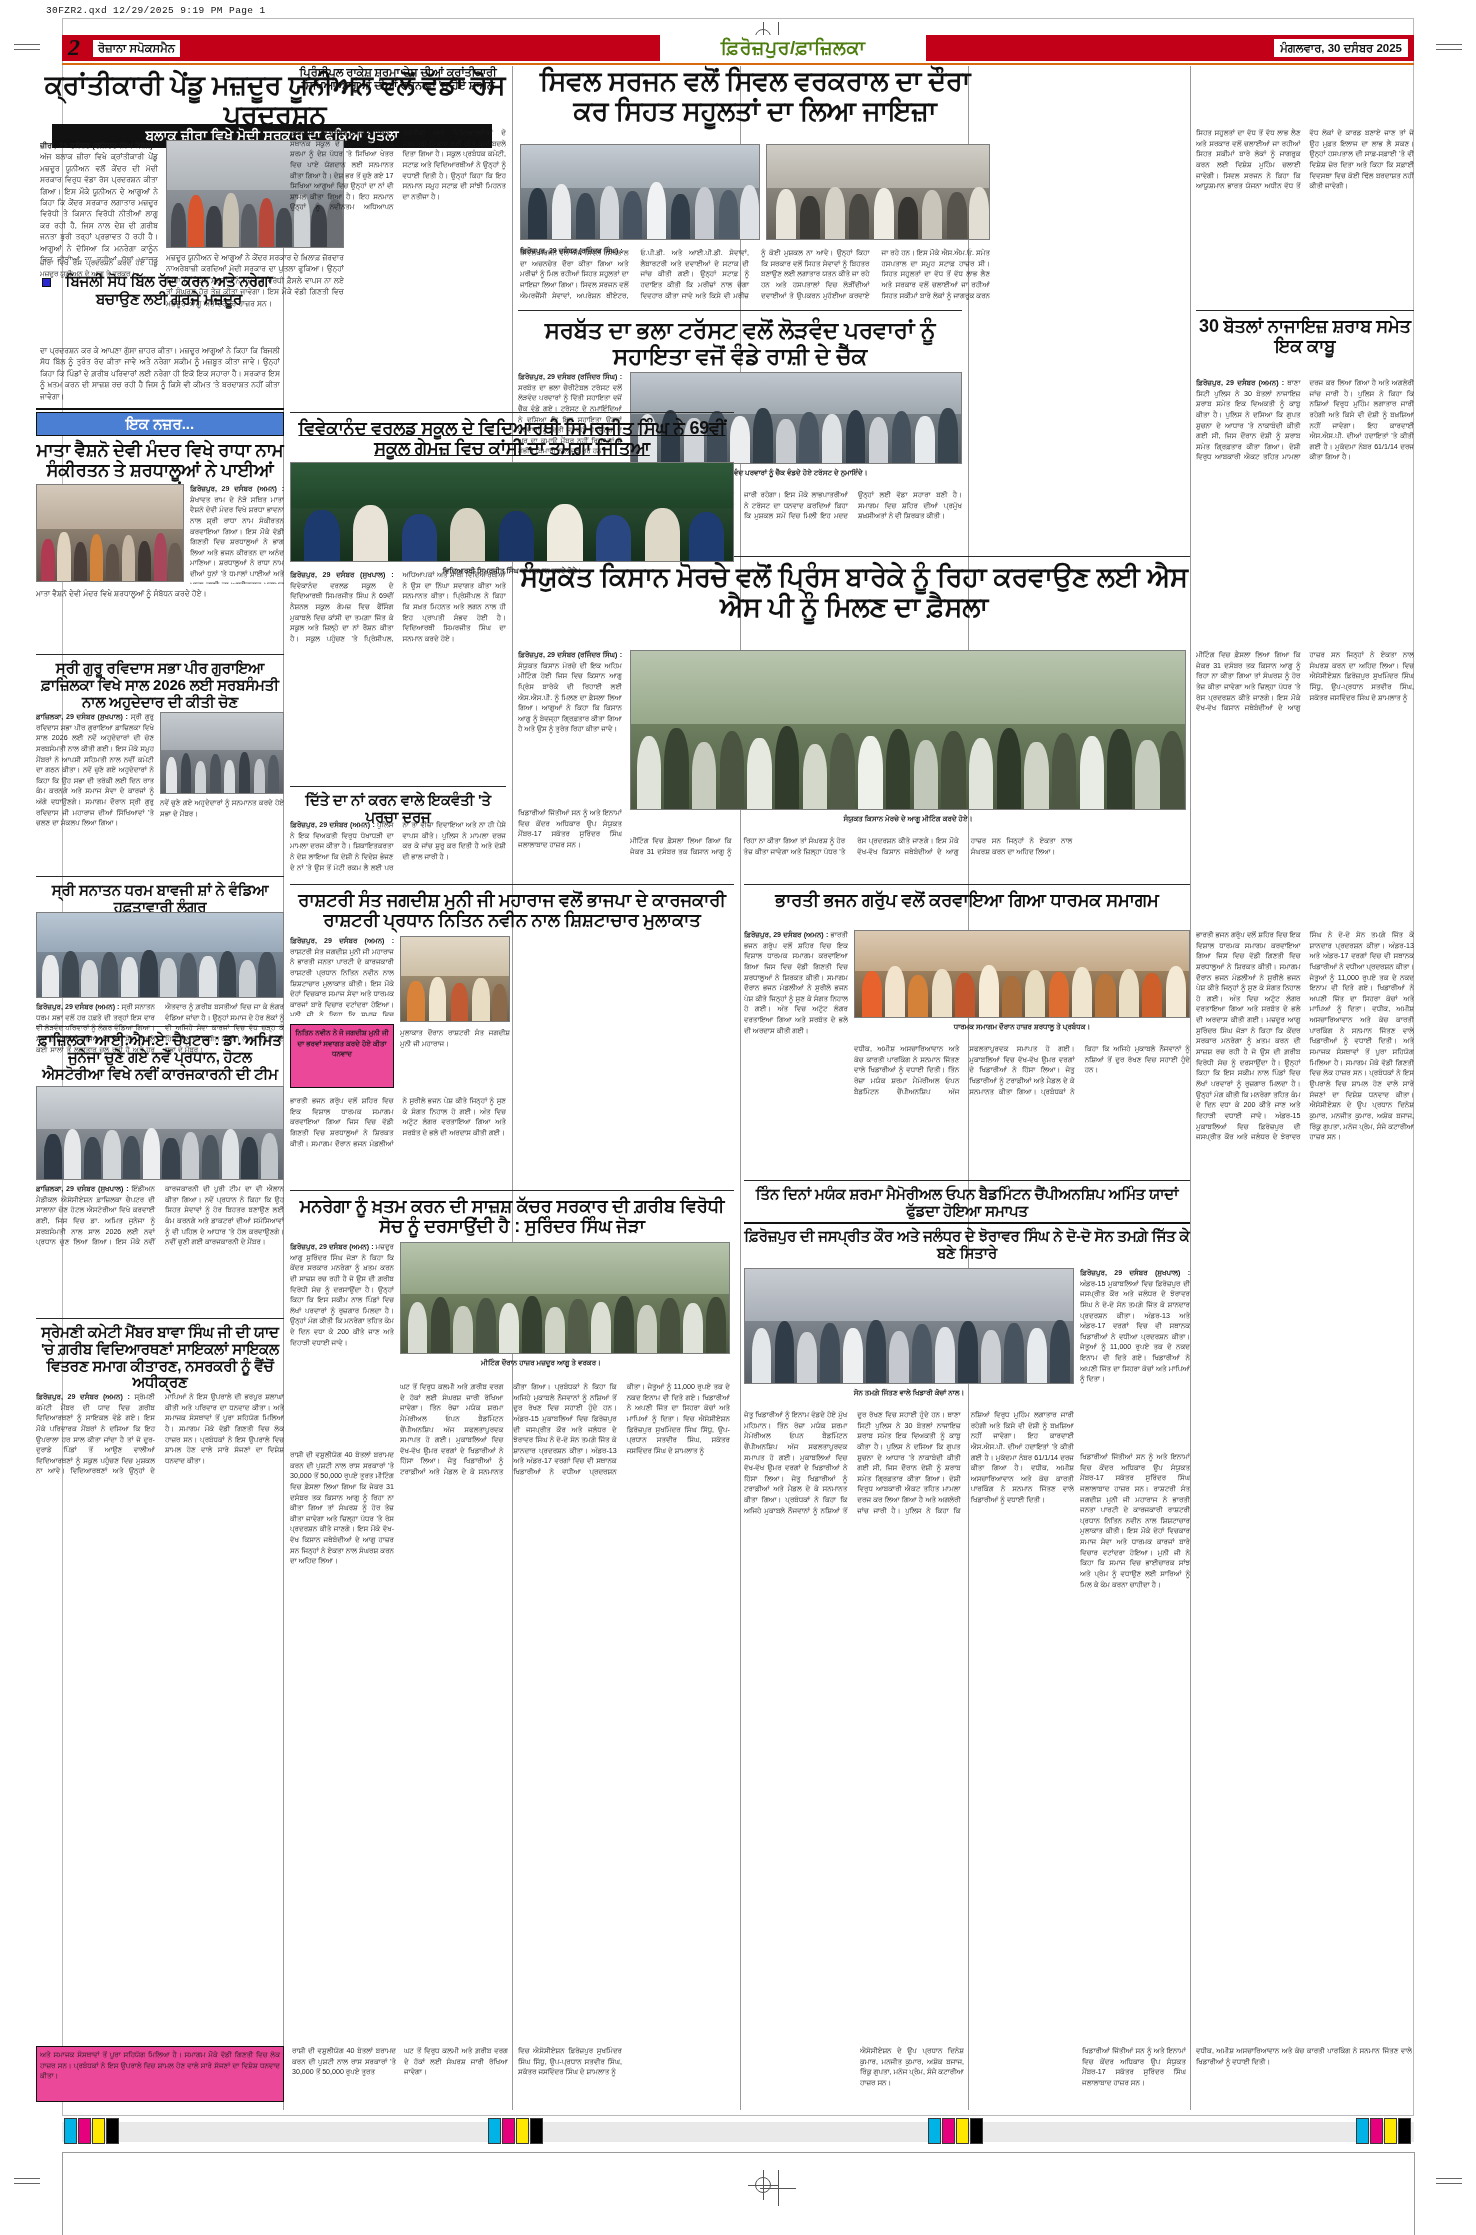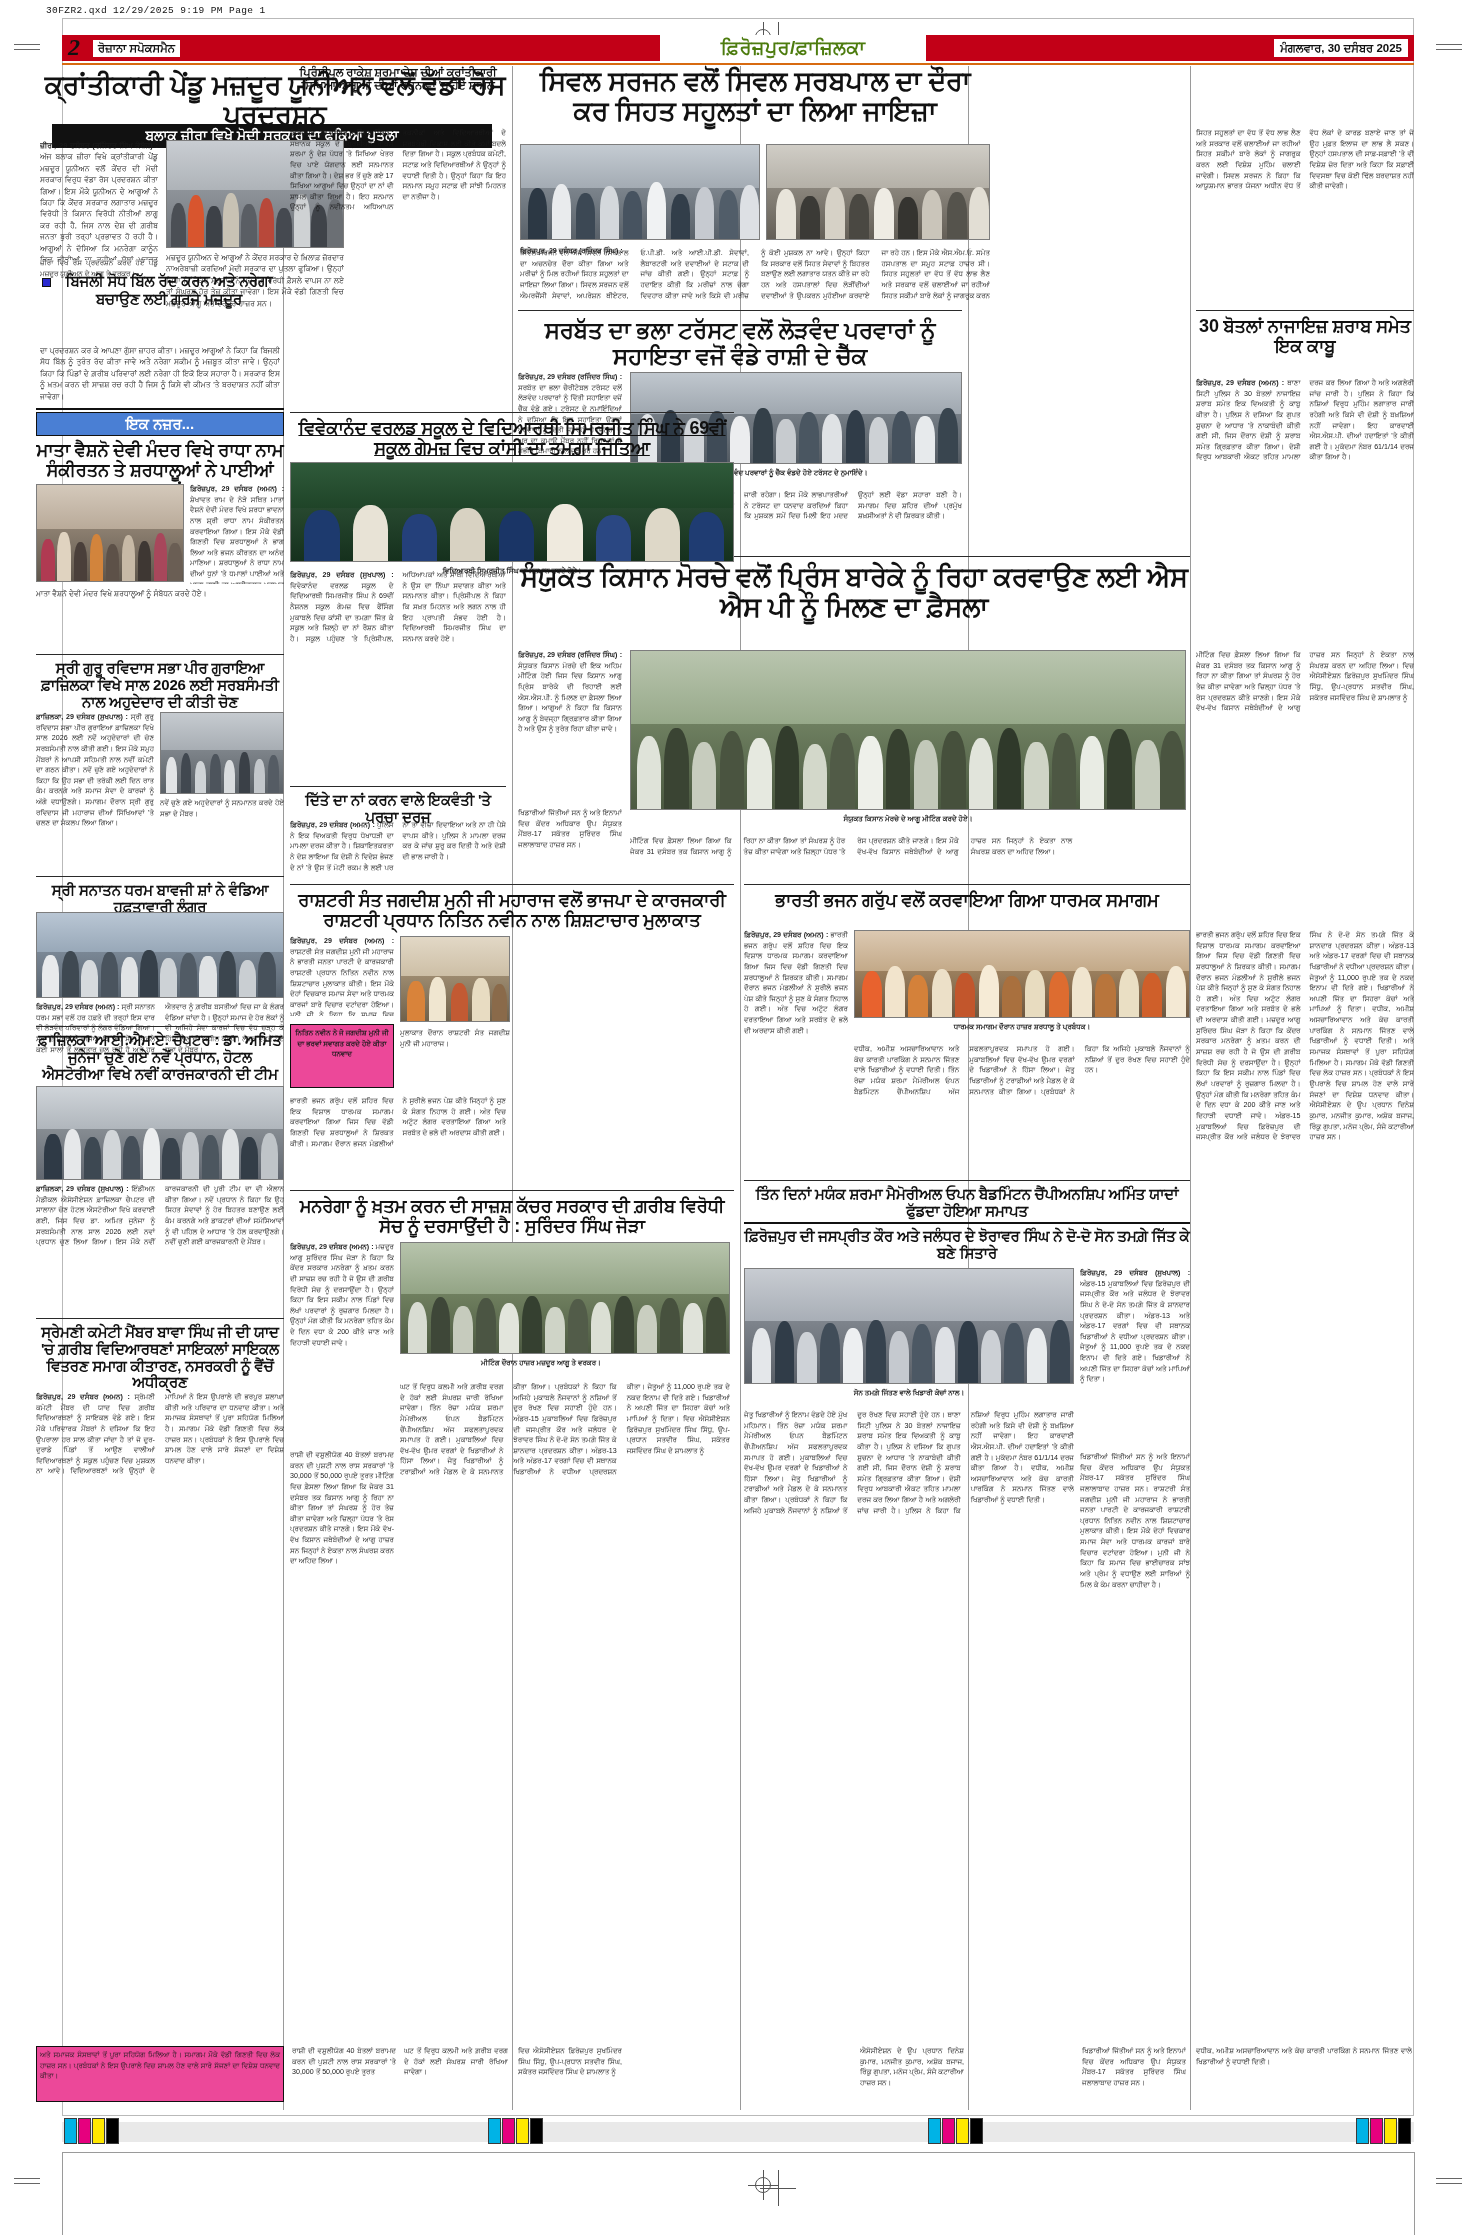--- a/index.html
+++ b/index.html
@@ -359,21 +359,21 @@
     <span>ਘਟ ਤੋਂ ਵਿਰੁਧ ਕਲਮੀ ਅਤੇ ਗ਼ਰੀਬ ਵਰਗ ਦੇ ਹੱਕਾਂ ਲਈ ਸੰਘਰਸ਼ ਜਾਰੀ ਰੱਖਿਆ ਜਾਵੇਗਾ।</span>
     <span>ਤਿੰਨ ਰੋਜ਼ਾ ਮਯੰਕ ਸ਼ਰਮਾ ਮੈਮੋਰੀਅਲ ਓਪਨ ਬੈਡਮਿੰਟਨ ਚੈਂਪੀਅਨਸ਼ਿਪ ਅੱਜ ਸਫਲਤਾਪੂਰਵਕ ਸਮਾਪਤ ਹੋ ਗਈ। ਮੁਕਾਬਲਿਆਂ ਵਿਚ ਵੱਖ-ਵੱਖ ਉਮਰ ਵਰਗਾਂ ਦੇ ਖਿਡਾਰੀਆਂ ਨੇ ਹਿੱਸਾ ਲਿਆ। ਜੇਤੂ ਖਿਡਾਰੀਆਂ ਨੂੰ ਟਰਾਫ਼ੀਆਂ ਅਤੇ ਮੈਡਲ ਦੇ ਕੇ ਸਨਮਾਨਤ ਕੀਤਾ ਗਿਆ। ਪ੍ਰਬੰਧਕਾਂ ਨੇ ਕਿਹਾ ਕਿ ਅਜਿਹੇ ਮੁਕਾਬਲੇ ਨੌਜਵਾਨਾਂ ਨੂੰ ਨਸ਼ਿਆਂ ਤੋਂ ਦੂਰ ਰੱਖਣ ਵਿਚ ਸਹਾਈ ਹੁੰਦੇ ਹਨ।</span>
     <span>ਅੰਡਰ-15 ਮੁਕਾਬਲਿਆਂ ਵਿਚ ਫ਼ਿਰੋਜ਼ਪੁਰ ਦੀ ਜਸਪ੍ਰੀਤ ਕੌਰ ਅਤੇ ਜਲੰਧਰ ਦੇ ਝੋਰਾਵਰ ਸਿੰਘ ਨੇ ਦੋ-ਦੋ ਸੋਨ ਤਮਗ਼ੇ ਜਿੱਤ ਕੇ ਸ਼ਾਨਦਾਰ ਪ੍ਰਦਰਸ਼ਨ ਕੀਤਾ। ਅੰਡਰ-13 ਅਤੇ ਅੰਡਰ-17 ਵਰਗਾਂ ਵਿਚ ਵੀ ਸਥਾਨਕ ਖਿਡਾਰੀਆਂ ਨੇ ਵਧੀਆ ਪ੍ਰਦਰਸ਼ਨ ਕੀਤਾ। ਜੇਤੂਆਂ ਨੂੰ 11,000 ਰੁਪਏ ਤਕ ਦੇ ਨਕਦ ਇਨਾਮ ਵੀ ਦਿਤੇ ਗਏ। ਖਿਡਾਰੀਆਂ ਨੇ ਅਪਣੀ ਜਿੱਤ ਦਾ ਸਿਹਰਾ ਕੋਚਾਂ ਅਤੇ ਮਾਪਿਆਂ ਨੂੰ ਦਿਤਾ।</span>
     <span>ਵਿਚ ਐਸੋਸੀਏਸ਼ਨ ਫ਼ਿਰੋਜ਼ਪੁਰ ਸੁਖਮਿੰਦਰ ਸਿੰਘ ਸਿੱਧੂ, ਉਪ-ਪ੍ਰਧਾਨ ਸਤਵੀਰ ਸਿੰਘ, ਸਕੱਤਰ ਜਸਵਿੰਦਰ ਸਿੰਘ ਦੇ ਸ਼ਾਮਲਾਤ ਨੂੰ</span>
   </div>
   <div class="body t7" style="left:290px;top:1450px;width:104px;height:640px;">
     <span>ਰਾਸ਼ੀ ਦੀ ਵਸੂਲੀਯੋਗ 40 ਬੋਤਲਾਂ ਬਰਾਮਦ ਕਰਨ ਦੀ ਪੁਸ਼ਟੀ ਨਾਲ ਰਾਸ ਸਰਕਾਰਾਂ 'ਤੇ 30,000 ਤੋਂ 50,000 ਰੁਪਏ ਤੁਰਤ</span>
     <span>ਮੀਟਿੰਗ ਵਿਚ ਫ਼ੈਸਲਾ ਲਿਆ ਗਿਆ ਕਿ ਜੇਕਰ 31 ਦਸੰਬਰ ਤਕ ਕਿਸਾਨ ਆਗੂ ਨੂੰ ਰਿਹਾ ਨਾ ਕੀਤਾ ਗਿਆ ਤਾਂ ਸੰਘਰਸ਼ ਨੂੰ ਹੋਰ ਤੇਜ਼ ਕੀਤਾ ਜਾਵੇਗਾ ਅਤੇ ਜ਼ਿਲ੍ਹਾ ਪੱਧਰ 'ਤੇ ਰੋਸ ਪ੍ਰਦਰਸ਼ਨ ਕੀਤੇ ਜਾਣਗੇ। ਇਸ ਮੌਕੇ ਵੱਖ-ਵੱਖ ਕਿਸਾਨ ਜਥੇਬੰਦੀਆਂ ਦੇ ਆਗੂ ਹਾਜ਼ਰ ਸਨ ਜਿਨ੍ਹਾਂ ਨੇ ਏਕਤਾ ਨਾਲ ਸੰਘਰਸ਼ ਕਰਨ ਦਾ ਅਹਿਦ ਲਿਆ।</span>
   </div>
 
-  <div class="hl hl-xl" style="left:520px;top:66px;width:470px;text-align:center;">ਸਿਵਲ ਸਰਜਨ ਵਲੋਂ ਸਿਵਲ ਸਰਬਪਾਲ ਦਾ ਦੌਰਾ ਕਰ ਸਿਹਤ ਸਹੂਲਤਾਂ ਦਾ ਲਿਆ ਜਾਇਜ਼ਾ</div>
+  <div class="hl hl-xl" style="left:520px;top:66px;width:470px;text-align:center;">ਸਿਵਲ ਸਰਜਨ ਵਲੋਂ ਸਿਵਲ ਵਰਕਰਾਲ ਦਾ ਦੌਰਾ ਕਰ ਸਿਹਤ ਸਹੂਲਤਾਂ ਦਾ ਲਿਆ ਜਾਇਜ਼ਾ</div>
   <div class="photo" style="left:520px;top:144px;width:240px;height:96px;">
     <div class="sky" style="background:linear-gradient(#c4cbd2,#a3abb3);"></div>
     <div class="ground" style="background:linear-gradient(#7c848c,#596169);"></div>
     <div class="crowd" style="height:64%;">
       <i style="left:3%;height:84%;background:#2c3844;width:8%;"></i>
       <i style="left:13%;height:92%;background:#e9ebed;width:8%;"></i>
       <i style="left:23%;height:76%;background:#3c4854;width:8%;"></i>
       <i style="left:33%;height:88%;background:#d4d8dc;width:8%;"></i>
       <i style="left:43%;height:80%;background:#475360;width:8%;"></i>
       <i style="left:53%;height:94%;background:#f0f2f3;width:8%;"></i>

